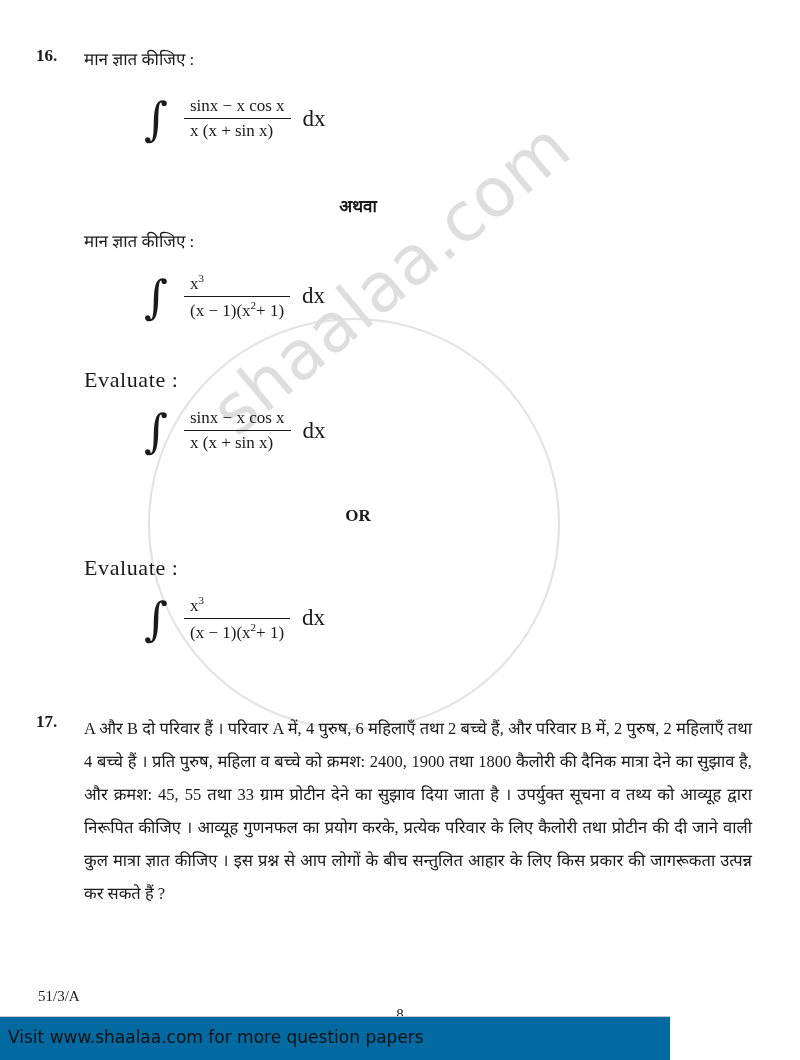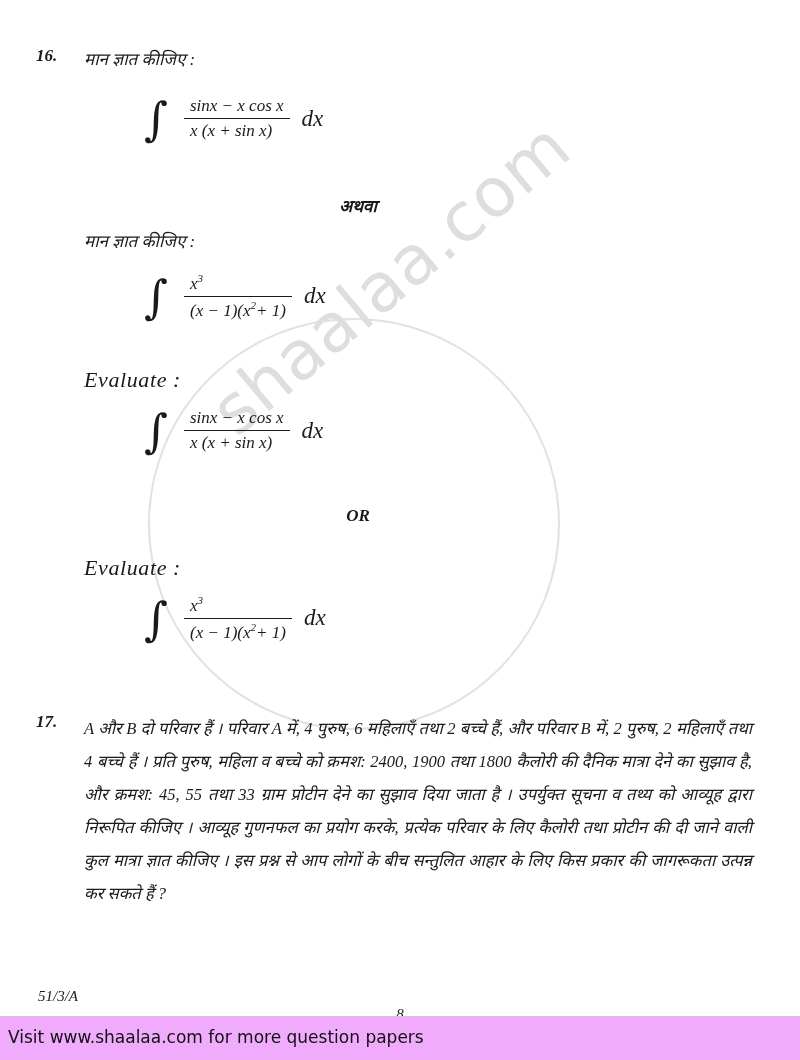--- a/index.html
+++ b/index.html
@@ -42,21 +42,20 @@
     pointer-events: none;
     z-index: 0;
     letter-spacing: 1px;
   }
 
   .page {
     position: relative;
     z-index: 2;
     padding: 0;
     height: 1060px;
-    font-style: italic;
   }
 
   
   .q-block {
     position: absolute;
     display: flex;
     left: 36px;
     right: 48px;
   }
   .q-num {
@@ -154,23 +153,23 @@
     right: 0;
     top: 1006px;
     text-align: center;
     font-size: 15px;
     font-family: "Liberation Serif", serif;
   }
   .footer-bar {
     position: absolute;
     left: 0;
     top: 1016px;
-    width: 800px;
+    width: 670px;
     height: 44px;
-    background: #f0abfc;
+    background: #0369a1;
     border-top: 1px solid #c8c8c8;
     z-index: 5;
   }
   .footer-bar .txt {
     position: absolute;
     left: 8px;
     top: 10px;
     font-family: "DejaVu Sans", sans-serif;
     font-size: 17px;
     color: #111;

